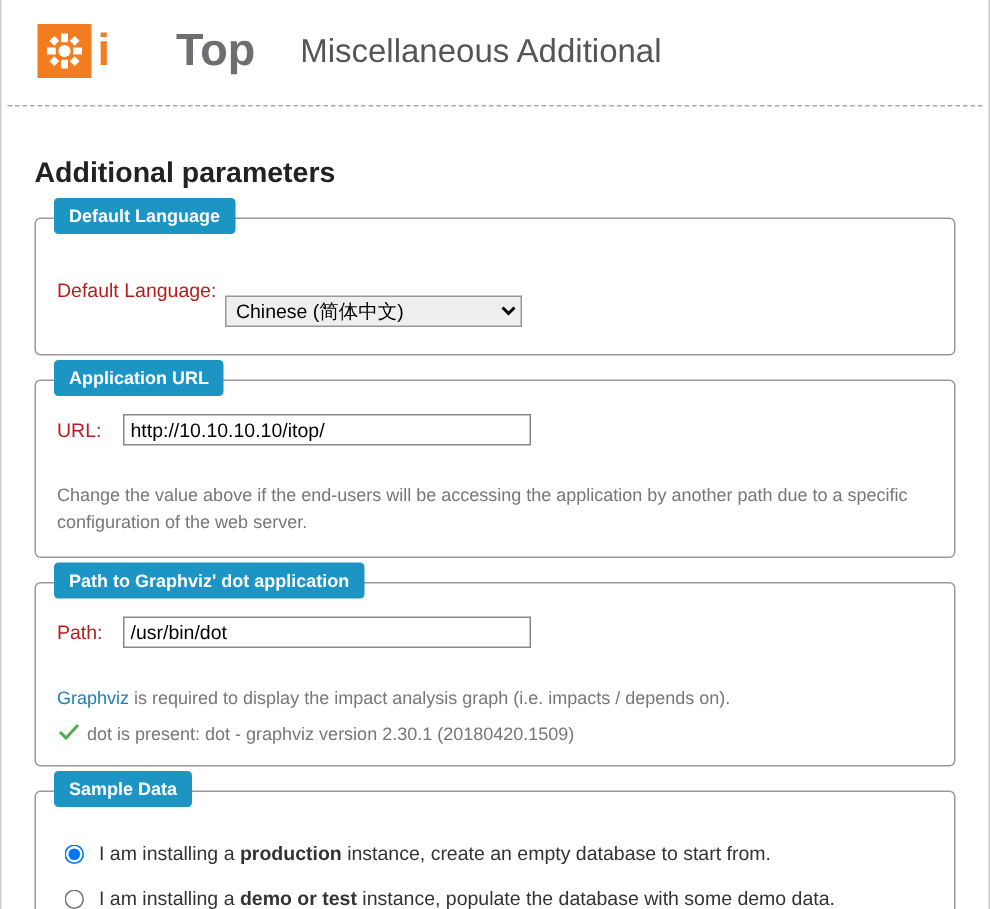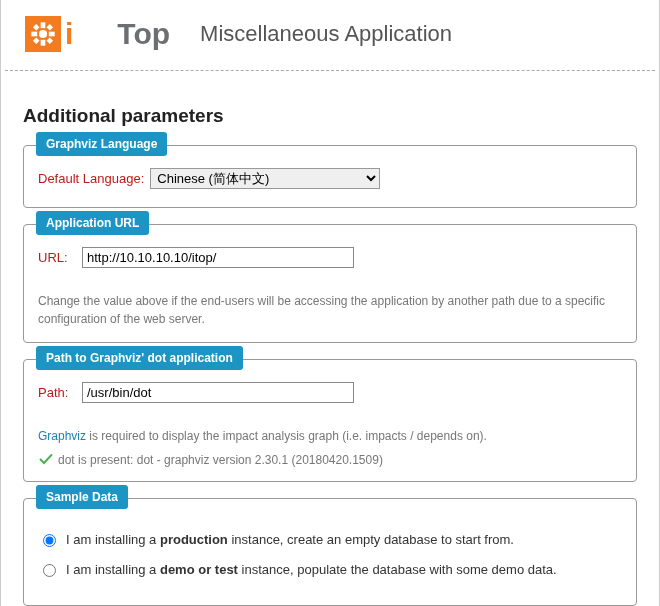--- a/index.html
+++ b/index.html
@@ -81,22 +81,23 @@
   .row { display: flex; align-items: center; margin: 4px 0; }
   .row-label {
     color: #b91c1c;
     margin-right: 6px;
     min-width: 38px;
   }
   .row-label.lang { min-width: auto; }
   select {
     font-size: 13px;
     padding: 1px 2px;
-    width: 230px;
+    width: 198px;
     border: 1px solid #999;
+    margin-top: 29px;
   }
   input[type=text] {
     font-size: 13px;
     padding: 2px 4px;
     width: 272px;
     border: 1px solid #888;
   }
   .hint {
     color: #777;
     font-size: 12px;
@@ -163,28 +164,28 @@
               <rect x="15.8" y="15.8" width="4" height="4" transform="rotate(45 17.8 17.8)"></rect>
               <circle cx="12" cy="12" r="3.5"></circle>
             </g>
           </svg>
       </div>
       <div class="logo-text">
         <span class="logo-i">i</span>
           <span class="logo-top">Top</span>
       </div>
     </div>
-    <div class="page-title">Miscellaneous Application</div>
+    <div class="page-title">Miscellaneous Additional</div>
   </div>
 
   <div class="content">
     <div class="section-title">Additional parameters</div>
 
     <div class="fieldset">
-      <div class="legend">Graphviz Language</div>
+      <div class="legend">Default Language</div>
       <div class="row">
         <span class="row-label lang">Default Language:</span>
         <select>
           <option>Chinese (简体中文)</option>
         </select>
       </div>
     </div>
 
     <div class="fieldset">
       <div class="legend">Application URL</div>

